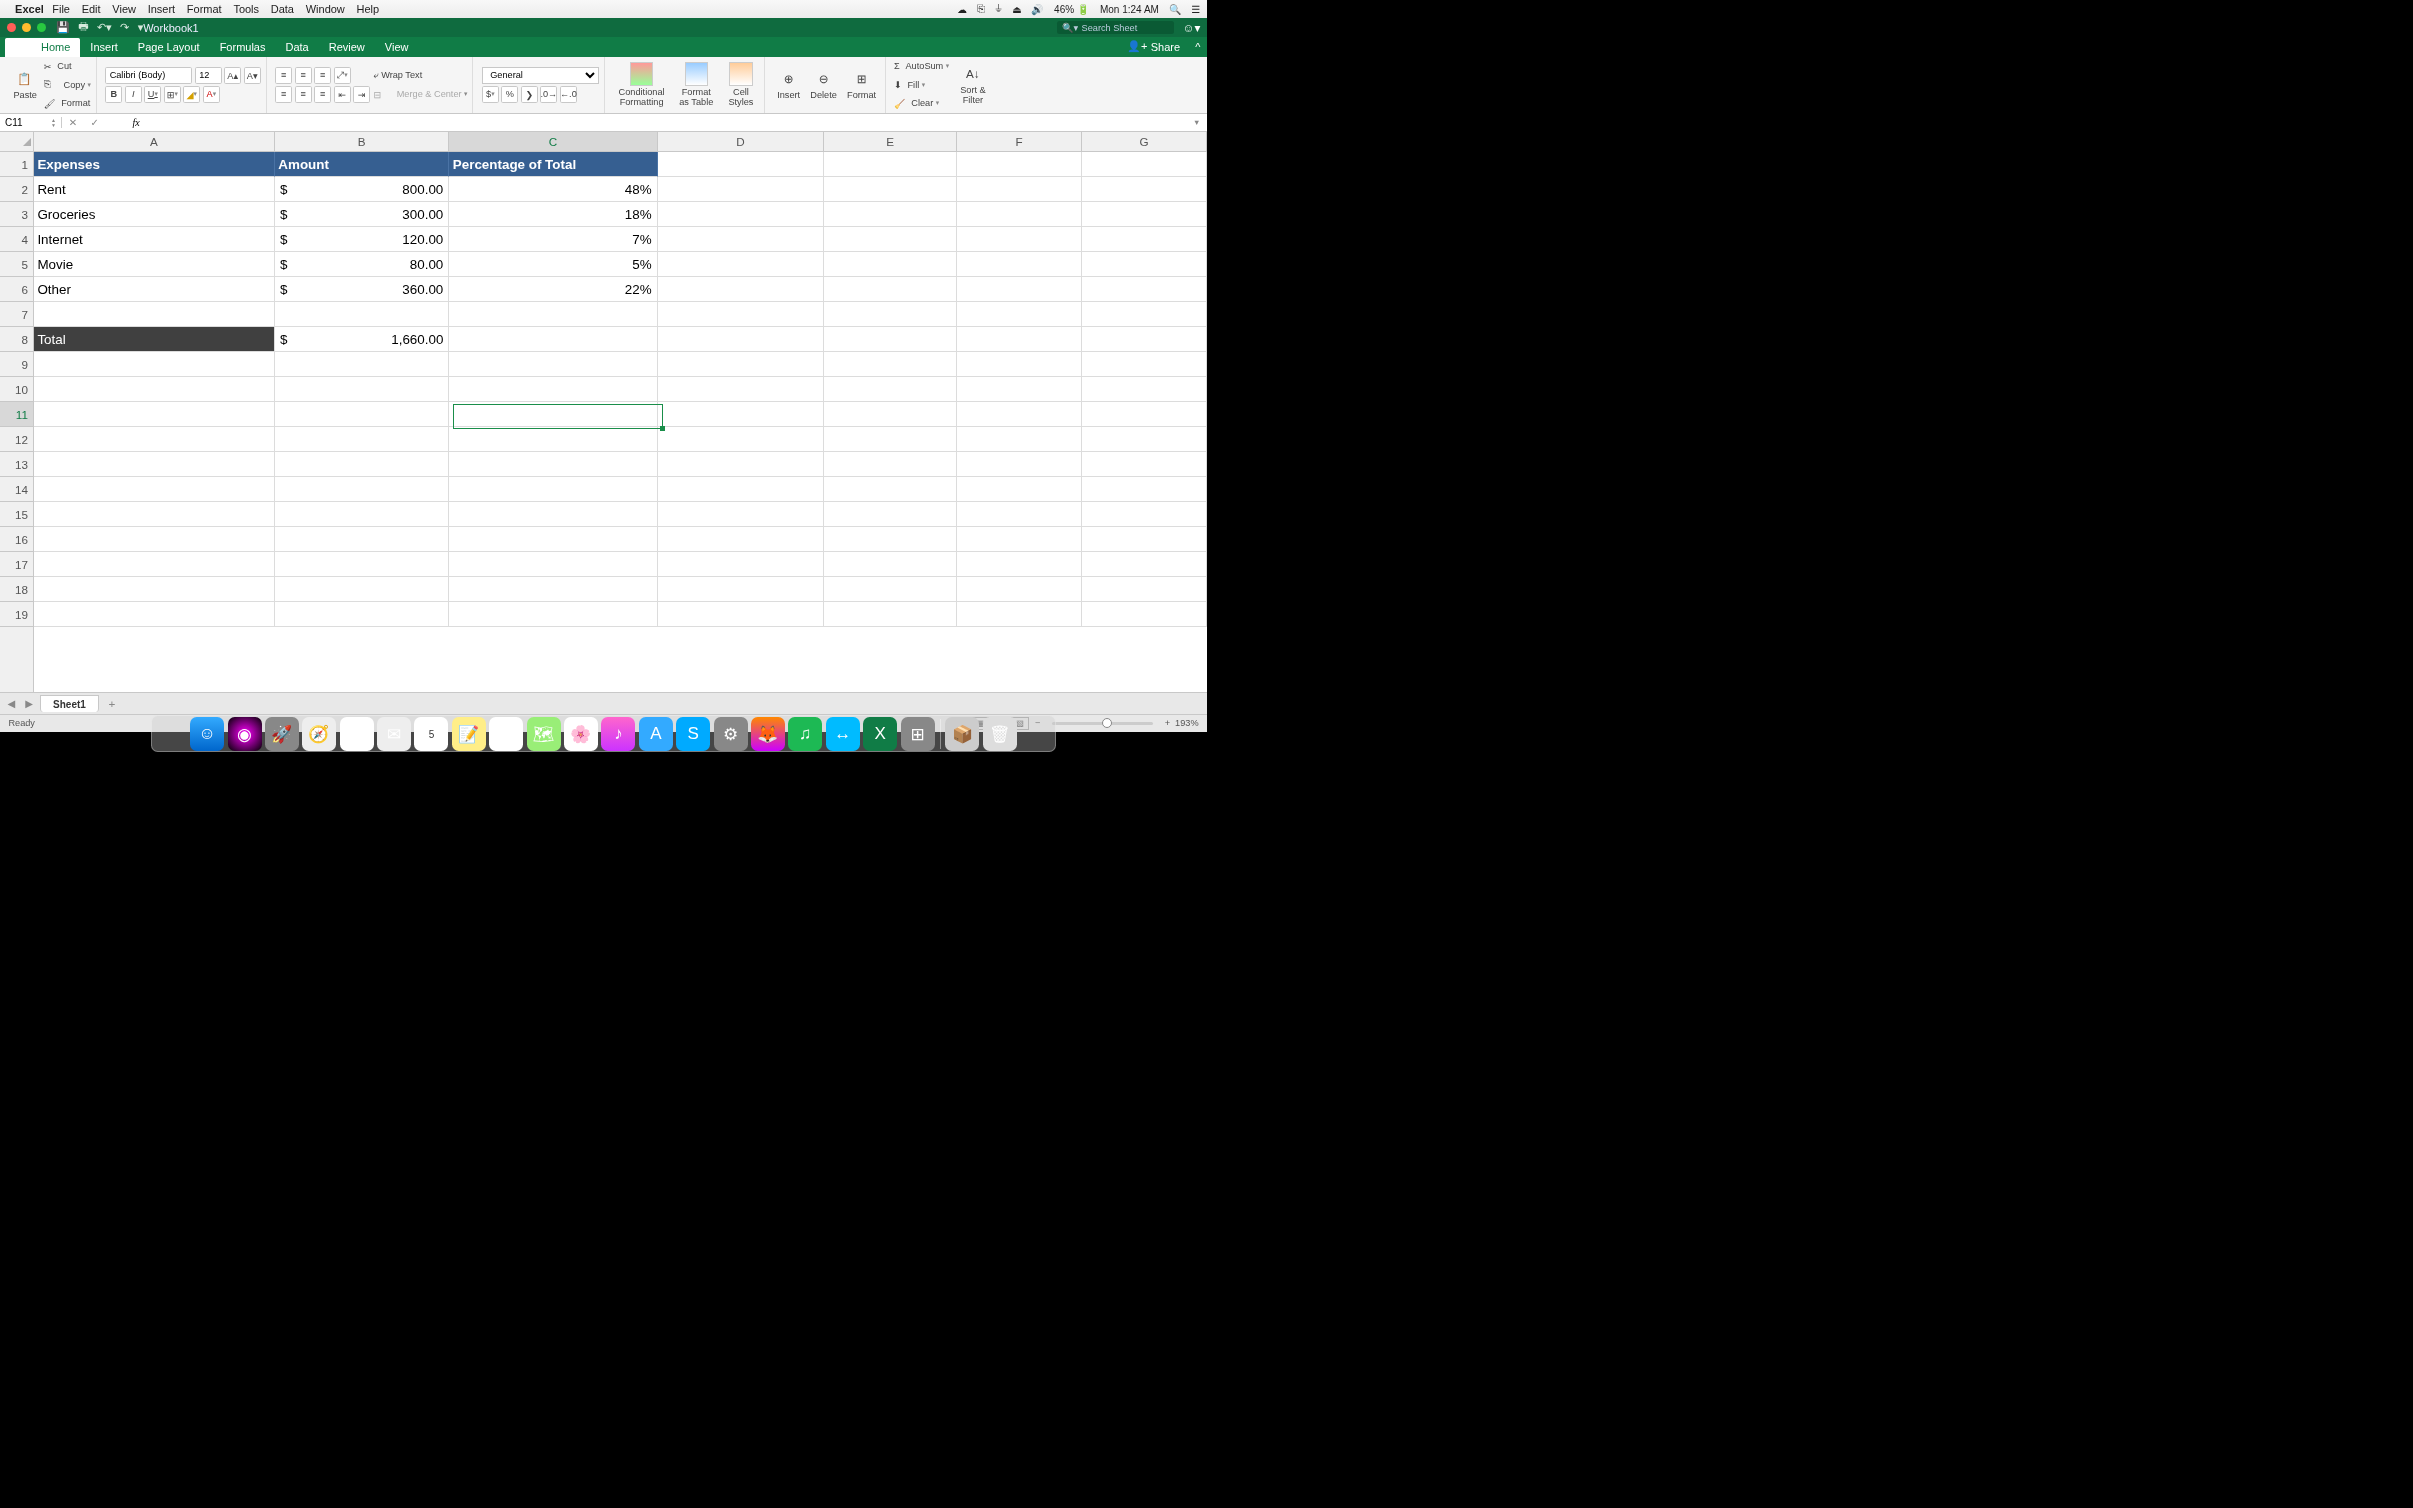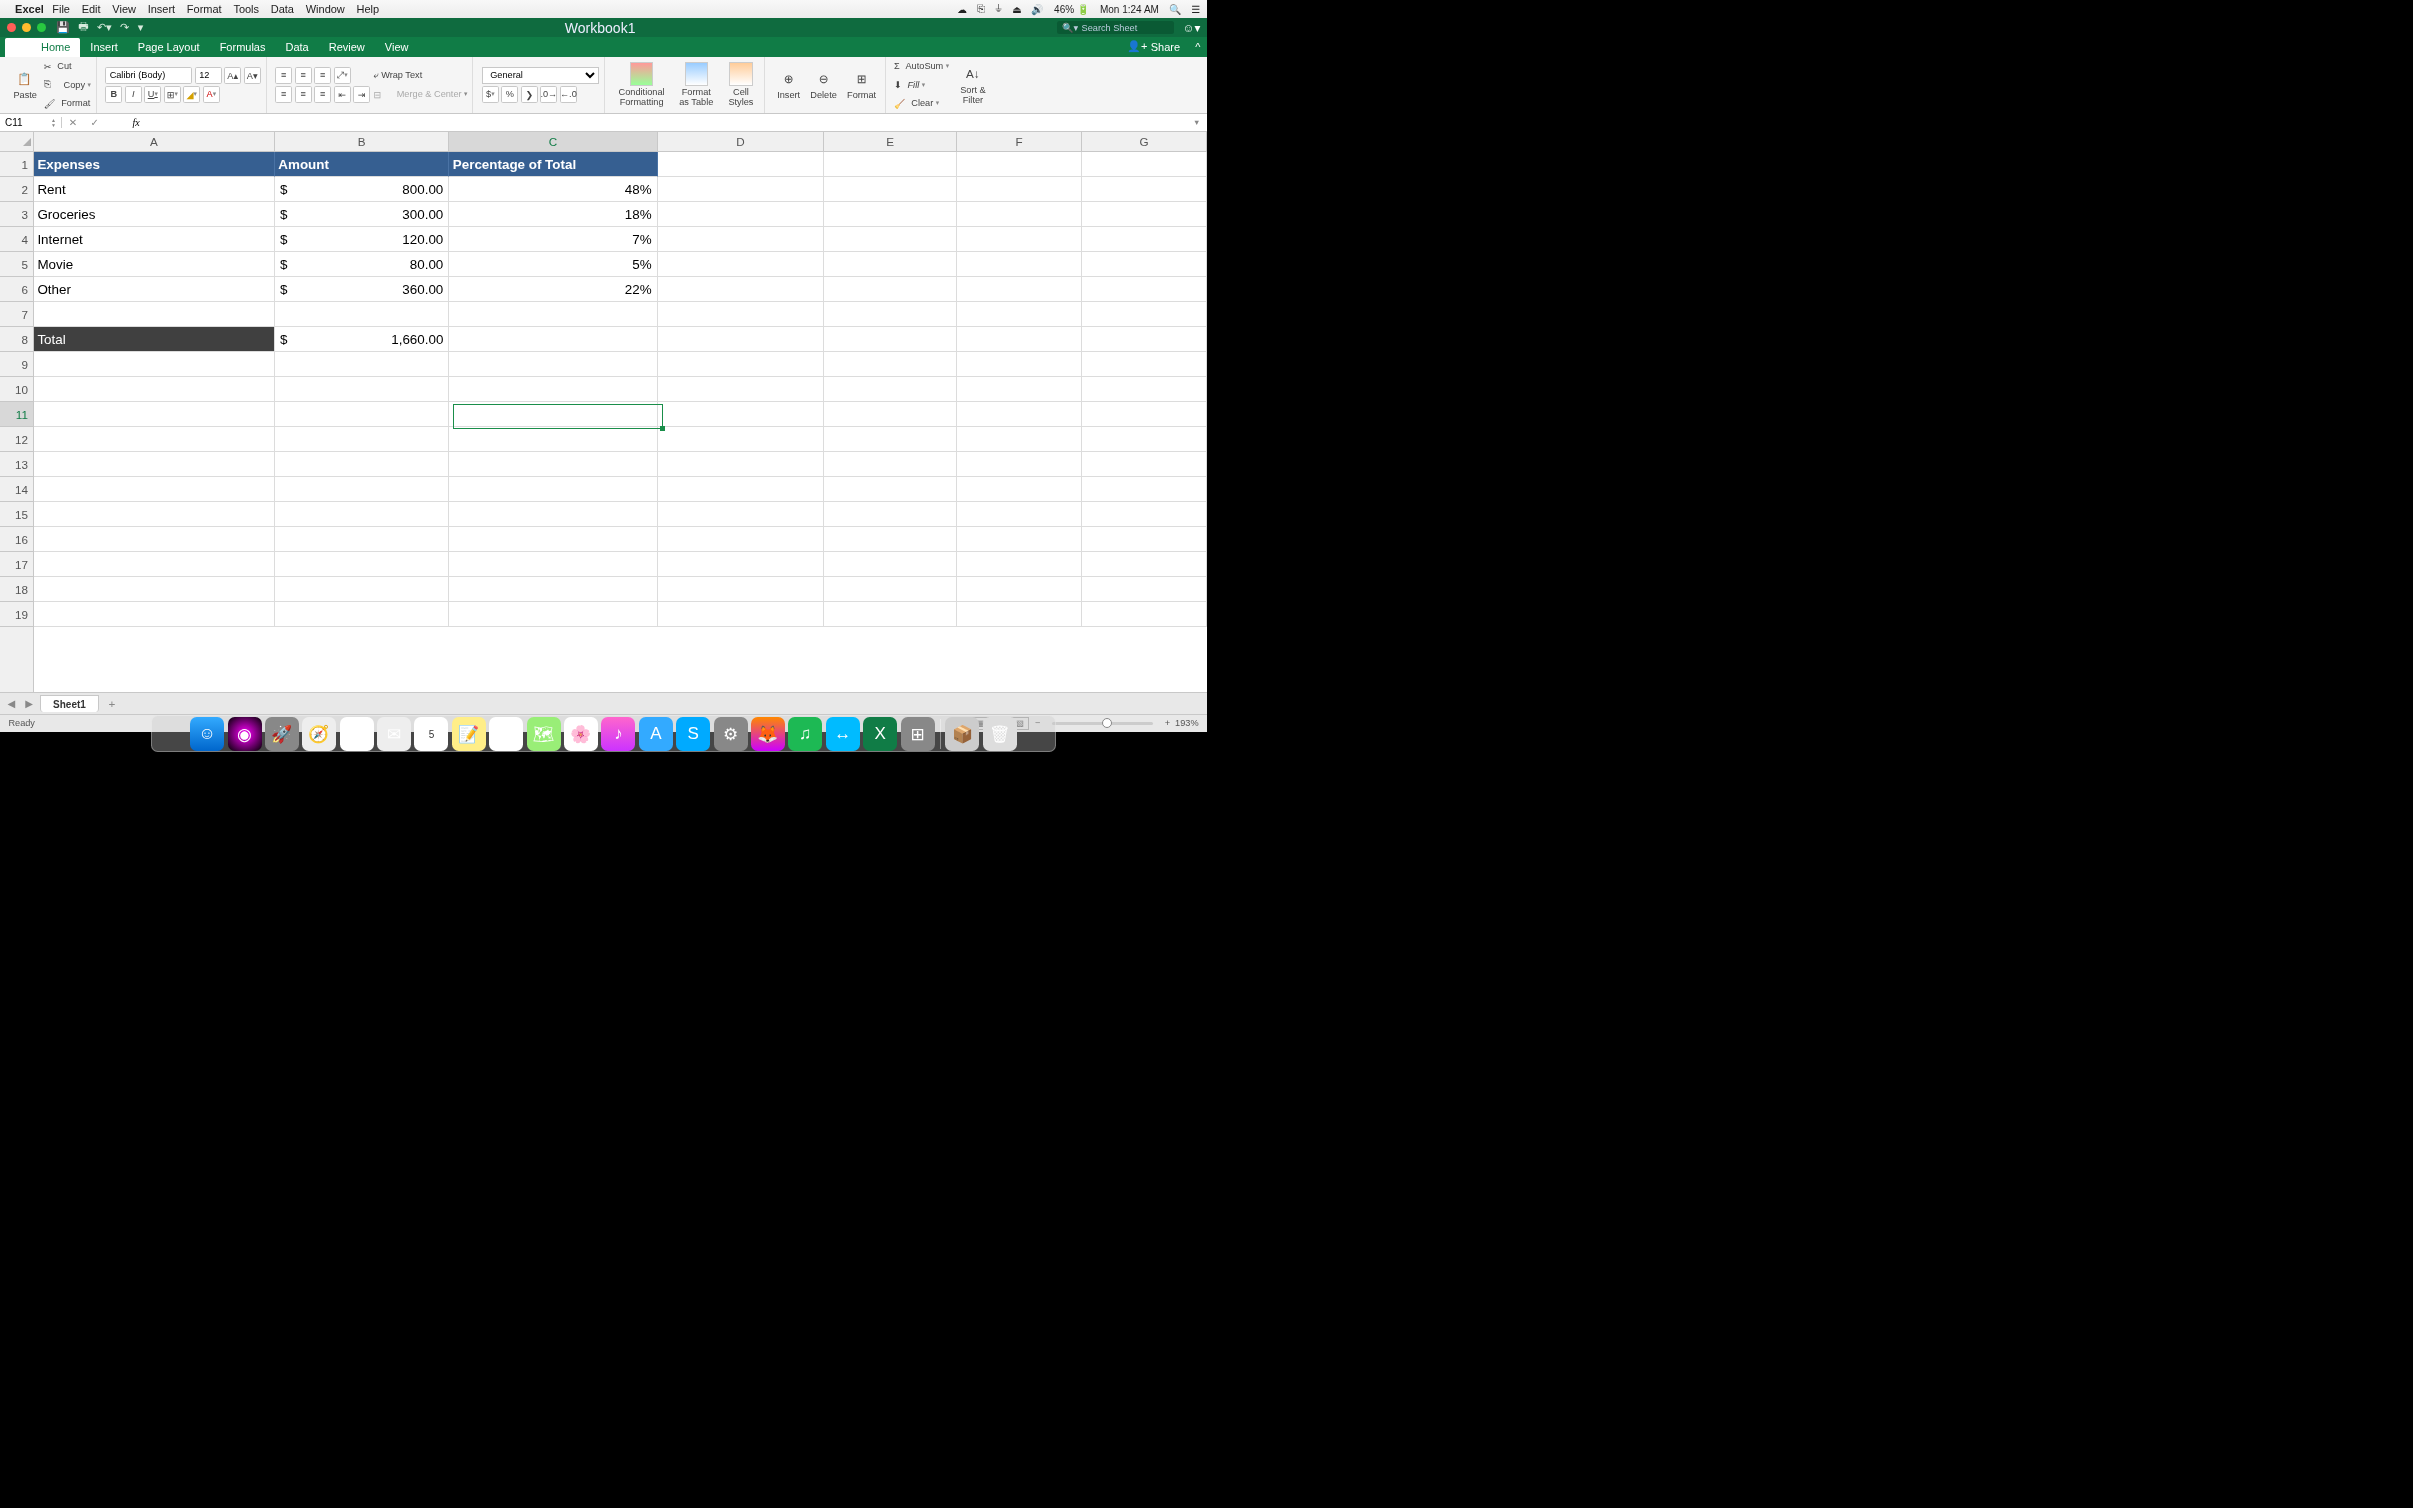--- a/index.html
+++ b/index.html
@@ -13,21 +13,21 @@
 .menubar .spacer { flex: 1; }
 .menubar .right-item { margin-left: 10px; font-size: 10px; display:flex; align-items:center; gap:3.4px;}
 
 
 .titlebar { height: 18.4px; background: #0f6b3f; display: flex; align-items: center; padding: 0 6.7px; color: #fff; font-size: 10px; }
 .traffic { display:flex; gap:5.9px; margin-right:10px; }
 .traffic span { width:9.2px; height:9.2px; border-radius:50%; display:block; }
 .tl-red{background:#ff5f57;} .tl-yellow{background:#febc2e;} .tl-green{background:#28c840;}
 .titlebar .qat { display:flex; gap:8.4px; align-items:center; color:#d8eadd; }
 .titlebar .qat span{font-size:11px;}
-.titlebar .title { flex:1; text-align:center; font-size:14px; color:#eef;}
+.titlebar .title { flex:1; font-size:11px; color:#eef;}
 .titlebar .search { background:#0a5a34; border-radius:2.5px; padding:0.8px 5px; color:#bcd; font-size:9.2px; width:117px; display:flex; align-items:center; gap:3.4px;}
 .titlebar .smile { margin-left:8.4px; font-size:11.7px;}
 
 
 .ribbon-tabs { height: 20px; background: #107c46; display:flex; align-items:flex-end; font-size:11px; color:#fff; padding-left:5px; }
 .ribbon-tabs .tab { padding: 3.4px 10px; cursor:default; }
 .ribbon-tabs .tab.active { background:#fff; color:#107c46; border-radius:1.7px 1.7px 0 0; font-weight:500;padding-left:36px;}
 .ribbon-tabs .spacer{flex:1;}
 .ribbon-tabs .share{padding:3.4px 8.4px; display:flex; align-items:center; gap:3.4px;}
 .ribbon-tabs .caret{padding:3.4px 6.7px;}
@@ -256,21 +256,21 @@
       </div>
     <div class="big-btn">
         <div class="icon-box">⊞</div>
         <span>Format</span>
       </div>
   </div>
 
   <div class="group" style="border-right:none;">
     <div class="stack">
       <div class="row drop">Σ <span style="margin-left:3.4px;">AutoSum</span></div>
-      <div class="row drop">⬇ <span style="margin-left:3.4px;font-style:italic;">Fill</span></div>
+      <div class="row drop">⬇ <span style="margin-left:3.4px;">Fill</span></div>
       <div class="row drop">🧹 <span style="margin-left:3.4px;">Clear</span></div>
     </div>
     <div class="big-btn">
         <div class="icon-box">A↓</div>
         <span style="width:34px;text-align:center;">Sort &amp; Filter</span>
       </div>
   </div>
 </div>
 
 <div class="fxbar">

